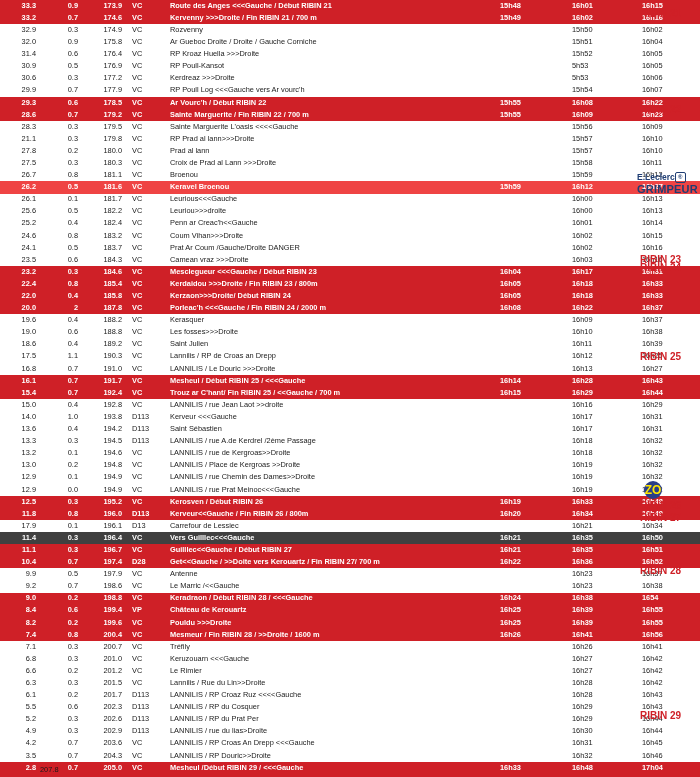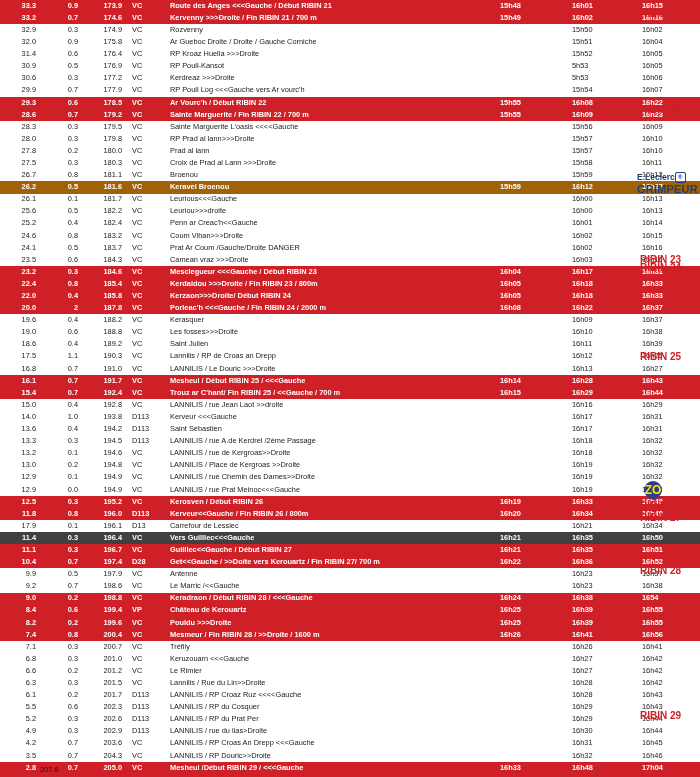--- a/index.html
+++ b/index.html
@@ -11,21 +11,21 @@
   .c-km{width:34px; text-align:right; padding-right:6px;}
   .c-d{width:34px; text-align:right; padding-right:8px;}
   .c-cum{width:34px; text-align:right; padding-right:6px;}
   .c-vc{width:30px; text-align:left; padding-left:4px;}
   .c-name{width:320px; text-align:left; padding-left:6px;}
   .c-t1{width:62px; text-align:left; padding-left:8px;}
   .c-t2{width:60px; text-align:left; padding-left:8px;}
   .c-t3{width:62px; text-align:left; padding-left:8px;}
   tr.normal td{background:#ffffff; color:#1a1a1a;}
   tr.red td{background:#cf2027; color:#ffffff; font-weight:bold;}
-  tr.navy td{background:#a16207; color:#ffffff; font-weight:bold;}
+  tr.navy td{background:#ef4444; color:#ffffff; font-weight:bold;}
   tr.cyan td{background:#404040; color:#ffffff; font-weight:bold;}
   tr.red td.c-vc, tr.navy td.c-vc, tr.cyan td.c-vc{font-weight:bold;}
   .labels{position:absolute; left:636px; top:0; width:64px; height:673px;}
   .lab{position:absolute; left:4px; color:#cf2027; font-weight:bold; font-size:10px; white-space:nowrap;}
   .lablec{position:absolute; left:1px; color:#1f3d73; font-weight:bold; font-size:8.5px; white-space:nowrap;}
   .lablec .sub{display:block; font-size:11px; letter-spacing:.2px;}
   .lecbadge{display:inline-block; width:9px; height:9px; border:1px solid #1f3d73; border-radius:2px; font-size:6px; line-height:9px; text-align:center; vertical-align:1px;}
   .zoicon{position:absolute; left:8px; width:18px; height:18px; border-radius:50%; background:#2a3f88; color:#ffe600; font-size:12px; font-weight:bold; line-height:18px; text-align:center;}
   .footer{position:absolute; left:0; top:765px; width:636px; font-size:7.4px; color:#1a1a1a; padding-left:40px; box-sizing:border-box;}
 </style>
@@ -140,21 +140,21 @@
           <td class="c-km">28.3</td>
           <td class="c-d">0.3</td>
           <td class="c-cum">179.5</td>
           <td class="c-vc">VC</td>
           <td class="c-name">Sainte Marguerite L'oasis &lt;&lt;&lt;&lt;Gauche</td>
           <td class="c-t1"></td>
           <td class="c-t2">15h56</td>
           <td class="c-t3">16h09</td>
         </tr>
         <tr class="normal">
-          <td class="c-km">28.0</td>
+          <td class="c-km">21.1</td>
           <td class="c-d">0.3</td>
           <td class="c-cum">179.8</td>
           <td class="c-vc">VC</td>
           <td class="c-name">RP Prad al lann&gt;&gt;&gt;Droite</td>
           <td class="c-t1"></td>
           <td class="c-t2">15h57</td>
           <td class="c-t3">16h10</td>
         </tr>
         <tr class="normal">
           <td class="c-km">27.8</td>

